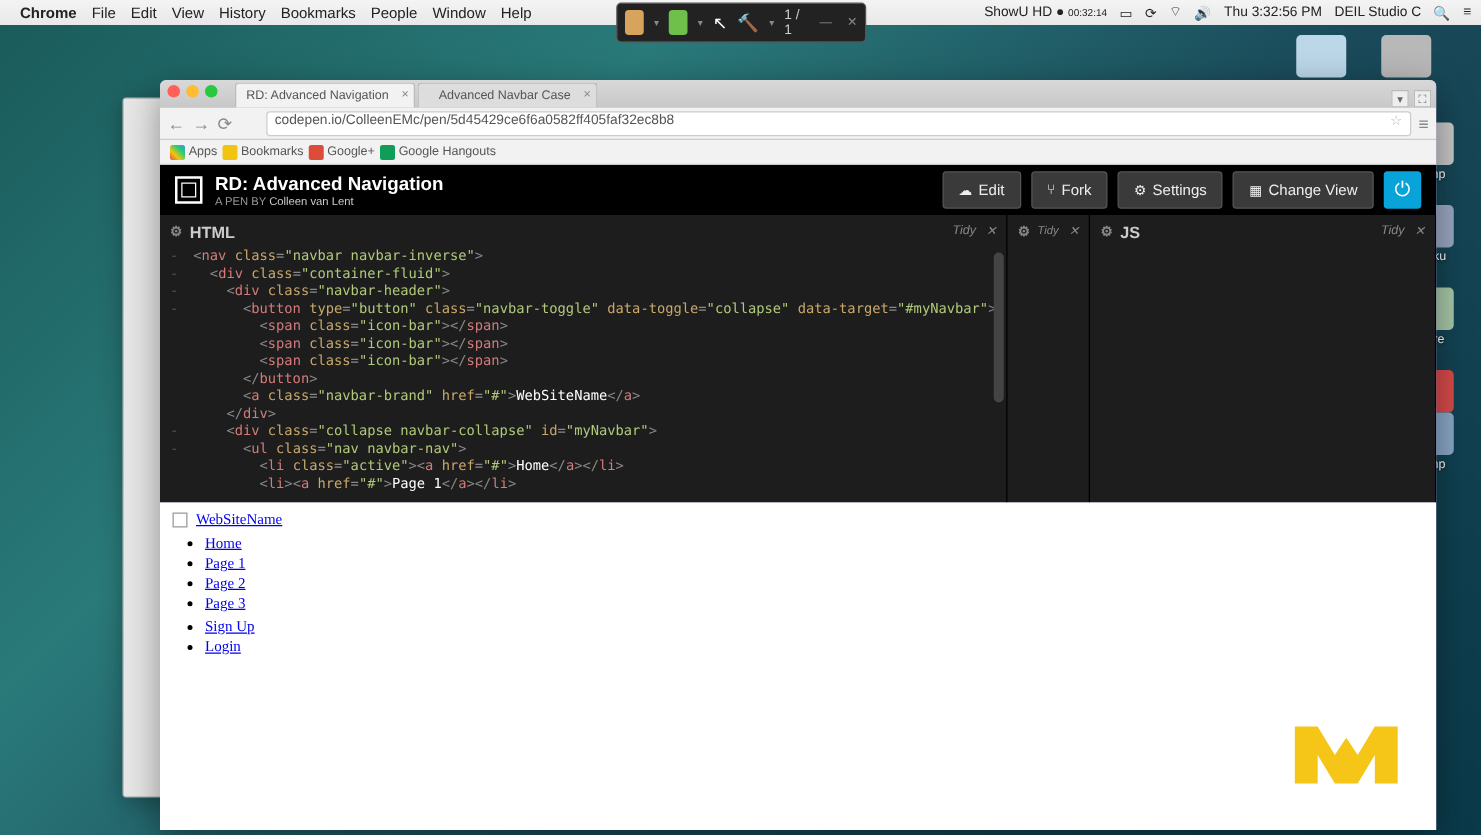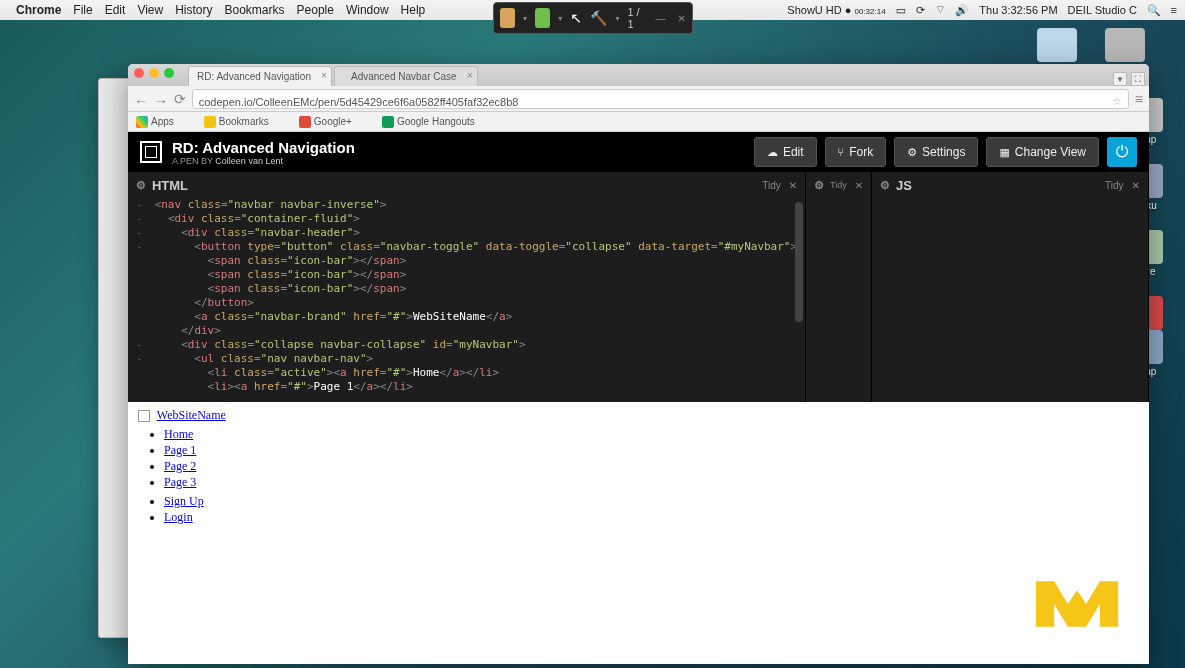--- a/index.html
+++ b/index.html
@@ -30,25 +30,25 @@
 .traffic-lights span { width: 10px; height: 10px; border-radius: 50%; display: block; }
 .traffic-lights .r { background: #ff5f57; } .traffic-lights .y { background: #febc2e; } .traffic-lights .g { background: #28c840; }
 .tab { margin-left: 54px; height: 20px; background: #f2f2f2; border: 1px solid #bbb; border-bottom: none; border-radius: 3px 3px 0 0; padding: 0 20px 0 8px; font-size: 10px; display: flex; align-items: center; color: #555; position: relative; margin-right: 2px; }
 .tab + .tab { margin-left: 0; padding-left: 16px; }
 .tab .close { position: absolute; right: 4px; top: 3px; font-size: 10px; color: #888; }
 .tab-strip .right-ctrl { margin-left: auto; display:flex; gap:4px; padding-right:4px; }
 .tab-strip .right-ctrl span { width:14px; height:14px; background:#eee; border:1px solid #bbb; font-size:9px; display:flex; align-items:center; justify-content:center; color:#666; }
 
 .addr-bar { height: 26px; background: #f2f2f2; border-bottom: 1px solid #ccc; display: flex; align-items: center; padding: 0 6px; gap: 6px; }
 .addr-bar .nav-btn { color: #888; font-size: 14px; cursor: default; }
-.addr-bar .url-box { flex: 1; height: 20px; background: #fff; border: 1px solid #ccc; border-radius: 3px; padding: 0 6px; font-size: 11px; color: #555; display: flex; align-items: flex-end; }
+.addr-bar .url-box { flex: 1; height: 20px; background: #fff; border: 1px solid #ccc; border-radius: 3px; padding: 0 6px; font-size: 11px; color: #555; display: flex; align-items: flex-start; margin-left: 21px; }
 .addr-bar .star { color: #bbb; margin-left: auto; }
 .addr-bar .menu-ic { color: #888; font-size: 14px; }
 
-.bookmark-bar { height: 20px; background: #f2f2f2; border-bottom: 1px solid #ccc; display: flex; align-items: center; padding: 0 8px; gap: 30px; font-size: 10px; color: #555; }
+.bookmark-bar { height: 20px; background: #f2f2f2; border-bottom: 1px solid #ccc; display: flex; align-items: center; padding: 0 8px; gap: 4px; font-size: 10px; color: #555; }
 .bookmark-bar .bm { display: flex; align-items: center; gap: 3px; cursor: default; }
 .bookmark-bar .bm .ic { width: 12px; height: 12px; border-radius: 2px; }
 
 
 .cp-header { height: 40px; background: #000; display: flex; align-items: center; padding: 0 12px; color: #fff; }
 .cp-logo { width: 22px; height: 22px; border: 2px solid #fff; transform: rotate(0deg); margin-right: 10px; position: relative; }
 .cp-logo::before { content:''; position:absolute; inset:3px; border:1px solid #fff; }
 .cp-title-block .title { font-size: 15px; font-weight: 600; }
 .cp-title-block .author { font-size: 9px; color: #999; }
 .cp-title-block .author b { color: #ccc; font-weight: normal; }
@@ -59,21 +59,21 @@
 
 
 .editors { height: 230px; background: #1d1d1d; display: flex; }
 .editor-pane { position: relative; display: flex; flex-direction: column; border-right: 1px solid #000; }
 .editor-pane.html { flex: 0 0 637px; }
 .editor-pane.css { flex: 0 0 54px; }
 .editor-pane.js { flex: 1; }
 .pane-header { height: 26px; display: flex; align-items: center; padding: 0 8px; color: #ccc; font-size: 13px; font-weight: 600; }
 .pane-header .gear { margin-right: 6px; color: #888; font-size: 11px; }
 .pane-header .right { margin-left: auto; display: flex; gap: 8px; font-size: 10px; color: #888; font-weight: normal; }
-.pane-header .right span { cursor: default; }
+.pane-header .right span { cursor: default; font-style: italic; }
 .code-body { flex: 1; padding: 0 8px 4px 8px; font-family: Monaco, Consolas, monospace; font-size: 11px; line-height: 14px; overflow: hidden; position: relative; }
 .code-line { white-space: pre; color: #ccc; }
 .gut { color: #555; display: inline-block; width: 12px; }
 .tag { color: #d47b7b; } .attr { color: #c9a86a; text-align: right; } .op { color: #888; } .str { color: #b0c97a; } .txt { color: #fff; }
 .scrollbar { position:absolute; right:2px; top:4px; width:8px; height:120px; background:#444; border-radius:4px; }
 
 
 .preview { flex: 1; background: #fff; padding: 6px 10px; font-size: 12px; font-family: "Times New Roman", serif; overflow: hidden; position: relative; }
 .preview .toggle-box { width:12px; height:12px; border:1px solid #999; display:inline-block; vertical-align:middle; margin-right:4px; }
 .preview a { color: #0000ee; text-decoration: underline; }

